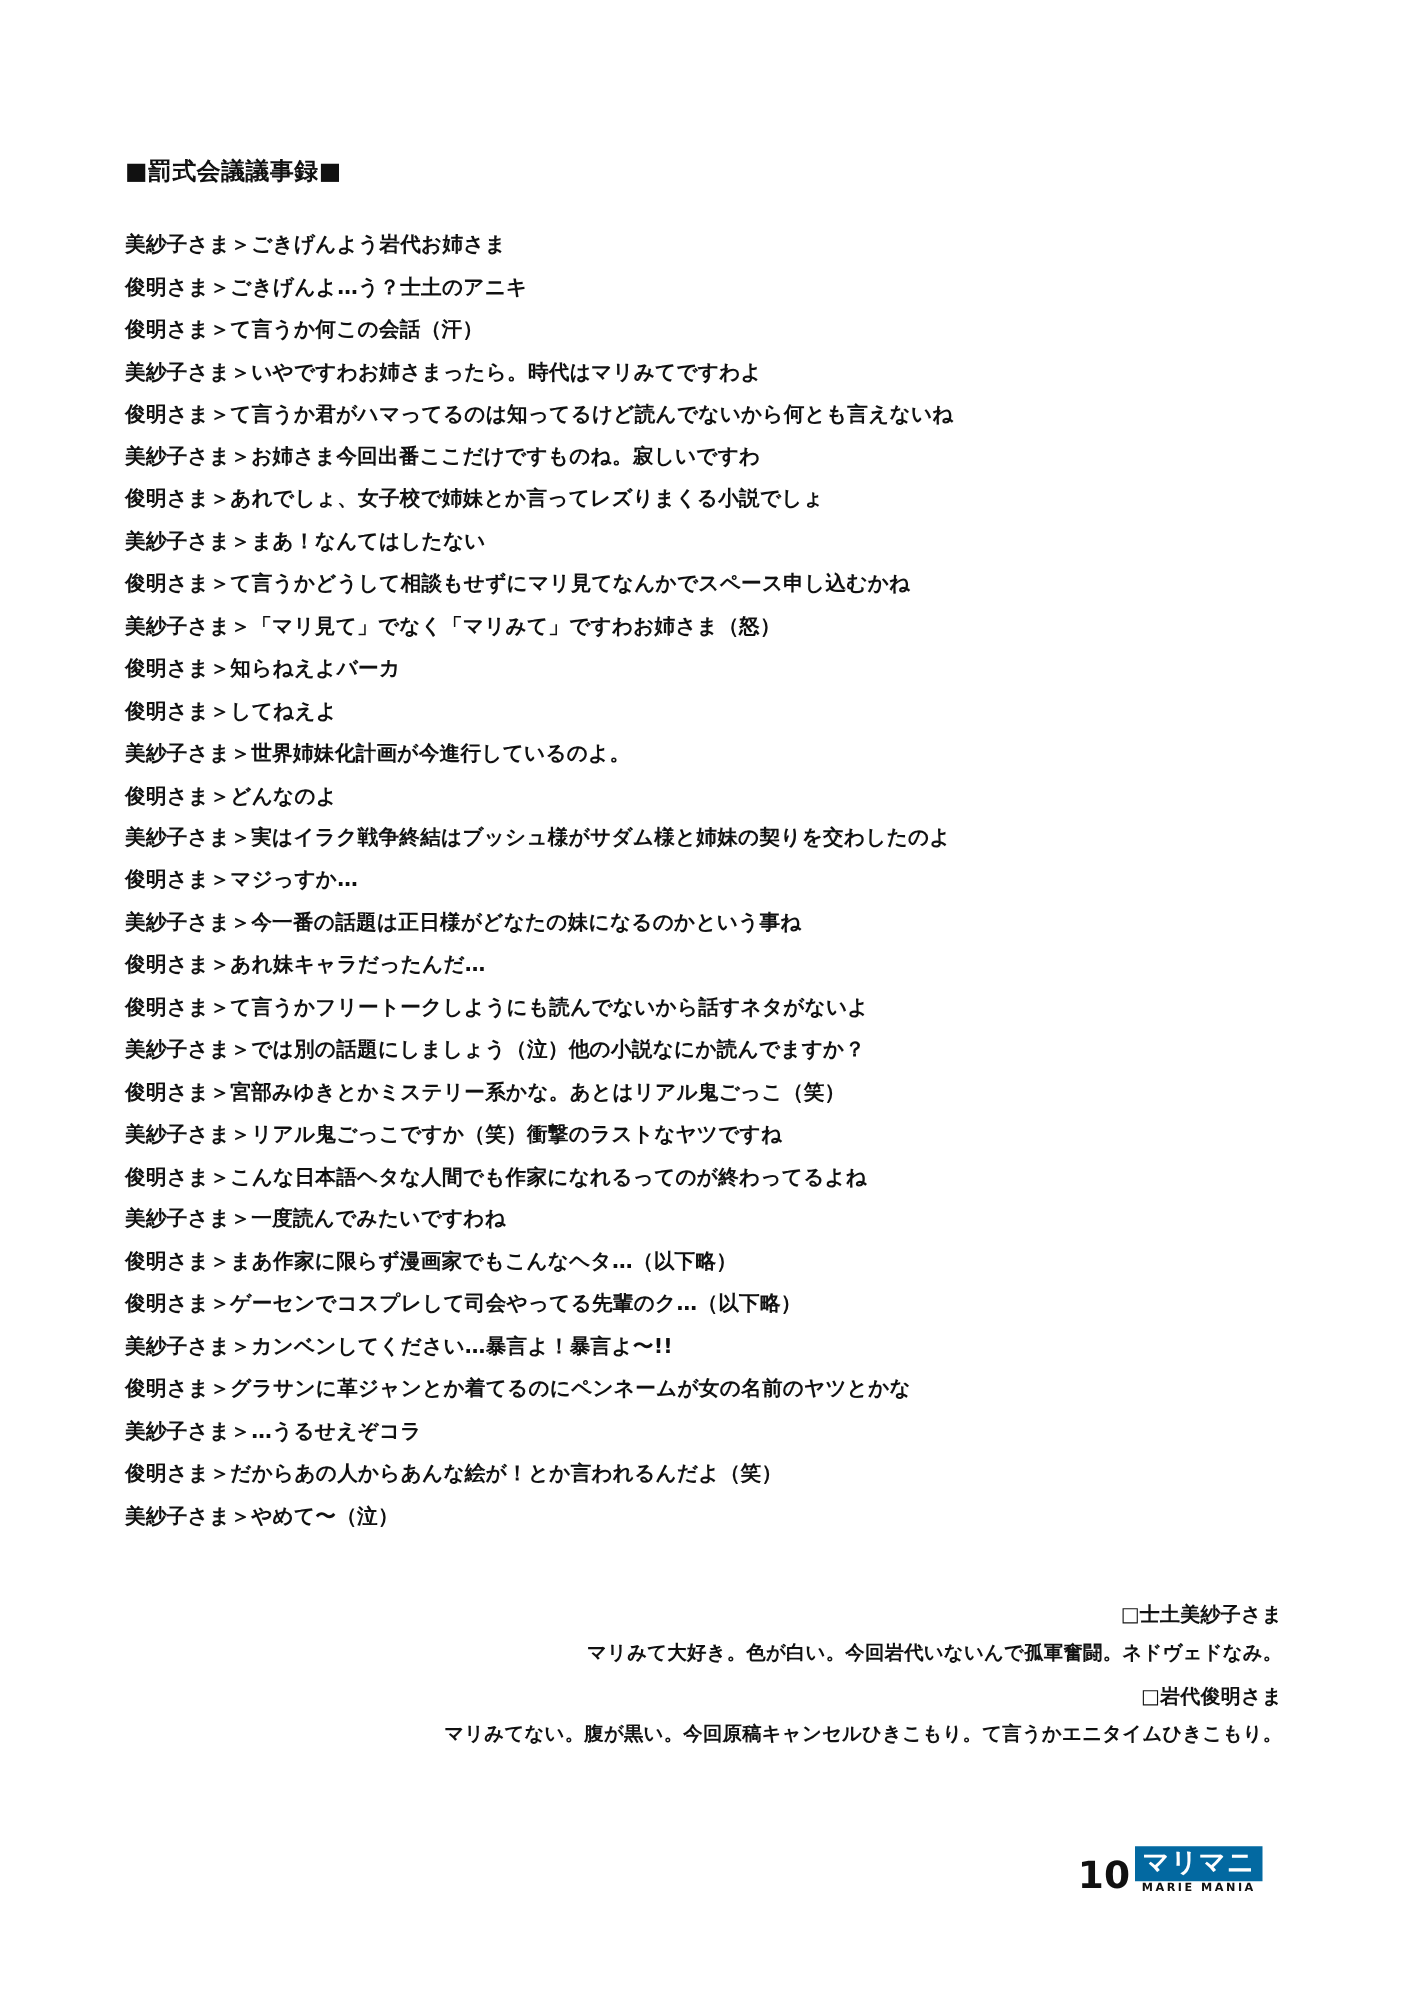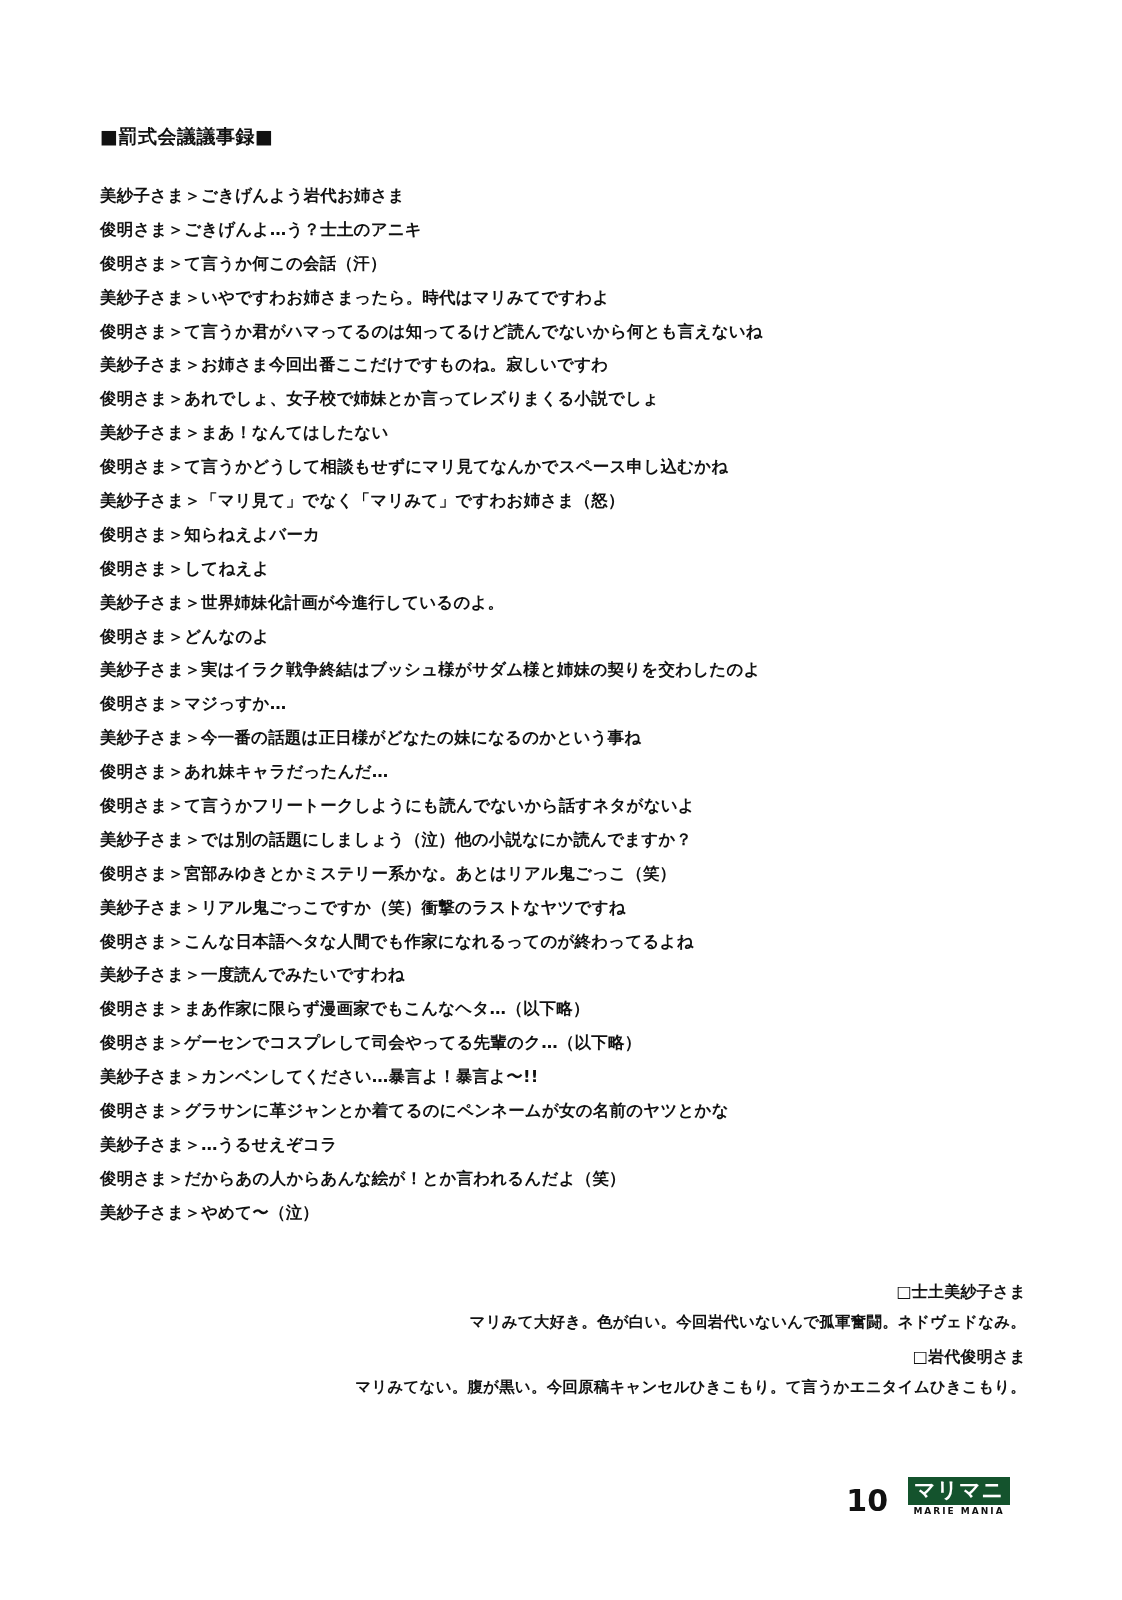--- a/index.html
+++ b/index.html
@@ -59,37 +59,37 @@
     font-weight: bold;
     margin-bottom: 14px;
     letter-spacing: 0.2px;
   }
   .footer {
     position: absolute;
     right: 112px;
     bottom: 84px;
     display: flex;
     align-items: flex-end;
-    gap: 20px;
+    gap: 4px;
     justify-content: flex-end;
   }
   .page-number {
     font-size: 30px;
     font-weight: bold;
     line-height: 1;
     font-family: "DejaVu Sans", "Liberation Sans", sans-serif;
   }
   .logo {
     display: flex;
     flex-direction: column;
     align-items: center;
     line-height: 1;
   }
   .logo-main {
-    background: #14532d;
+    background: #0369a1;
     color: #ffffff;
     font-size: 21px;
     font-weight: bold;
     padding: 3px 6px 4px 6px;
     letter-spacing: 1px;
   }
   .logo-sub {
     font-size: 9px;
     font-weight: bold;
     letter-spacing: 2px;

